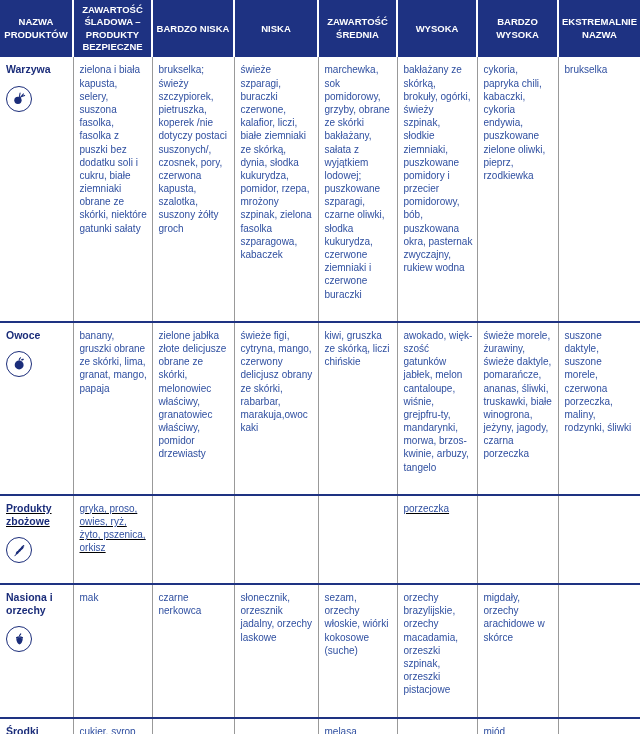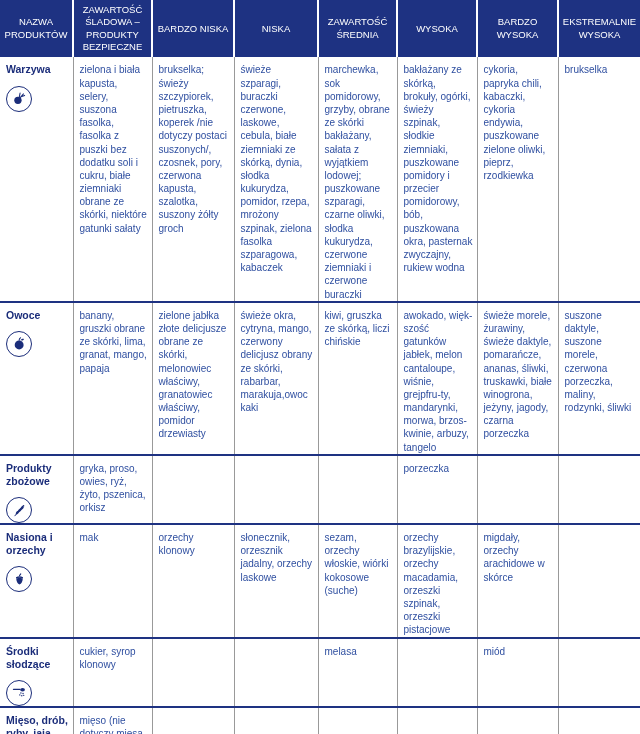--- a/index.html
+++ b/index.html
@@ -1,25 +1,25 @@
 <!DOCTYPE html>
 <html><head>
 <meta charset="utf-8">
 <style>
   html, body { margin:0; padding:0; background:#ffffff; }
   body { font-family:"Liberation Sans", sans-serif; width:640px; }
   table { border-collapse:collapse; table-layout:fixed; width:640px; }
   thead tr { height:54px; }
   th {
-    background:#1e3282; color:#ffffff; font-size:9.5px; font-weight:normal;
+    background:#1e3282; color:#ffffff; font-size:9.5px; font-weight:bold;
     text-align:center; vertical-align:middle; padding:4px 3px; line-height:1.3;
   }
   th:not(:last-child) { border-right:2px solid #ffffff; }
   td {
-    vertical-align:top; padding:6px 4px 0 6px; font-size:10px; line-height:1.32;
+    vertical-align:top; padding:6px 4px 20px 6px; font-size:10px; line-height:1.32;
     color:#2f4fa0; border-right:1px solid #999999; border-bottom:2px solid #1e3282;
     overflow:hidden;
   }
   .label-cell { color:#1b2d7a; font-weight:bold; font-size:10.5px; line-height:1.25; }
   .icon-wrap { display:flex; flex-wrap:wrap; gap:5px; margin-top:9px; width:60px; }
   .icon-circle {
     width:26px; height:26px; border:1.6px solid #1b2d7a; border-radius:50%;
     display:flex; align-items:center; justify-content:center; color:#1b2d7a;
     box-sizing:border-box; flex:0 0 auto; background:#ffffff;
   }
@@ -41,66 +41,66 @@
   </colgroup>
   <thead>
     <tr>
         <th>NAZWA PRODUKTÓW</th>
         <th>ZAWARTOŚĆ ŚLADOWA – PRODUKTY BEZPIECZNE</th>
         <th>BARDZO NISKA</th>
         <th>NISKA</th>
         <th>ZAWARTOŚĆ ŚREDNIA</th>
         <th>WYSOKA</th>
         <th>BARDZO WYSOKA</th>
-        <th>EKSTREMALNIE WYSOKA</th>
+        <th>EKSTREMALNIE NAZWA</th>
       </tr>
   </thead>
   <tbody>
       <tr style="height: 170px;">
         <td class="label-cell">
           <div>Warzywa</div>
           <div class="icon-wrap">
             <span class="icon-circle">
               <svg viewBox="0 0 24 24">
                 <circle cx="9.8" cy="14.6" r="5.2" fill="currentColor"></circle>
                 <path d="M13 10.8 L17.6 5.6 M14.2 9.4 L19.2 7.6 M11.8 9.8 L12.8 4.4" stroke="currentColor" stroke-width="1.5" fill="none" stroke-linecap="round"></path>
               </svg>
             </span>
           </div>
         </td>
         <td>zielona i biała kapusta, selery, suszona fasolka, fasolka z puszki bez dodatku soli i cukru, białe ziemniaki obrane ze skórki, niektóre gatunki sałaty</td>
         <td>brukselka; świeży szczypiorek, pietruszka, koperek /nie dotyczy postaci suszonych/, czosnek, pory, czerwona kapusta, szalotka, suszony żółty groch</td>
-        <td>świeże szparagi, buraczki czerwone, laskowe, cebula, białe ziemniaki ze skórką, dynia, słodka kukurydza, pomidor, rzepa, mrożony szpinak, zielona fasolka szparagowa, kabaczek</td>
+        <td>świeże szparagi, buraczki czerwone, kalafior, liczi, białe ziemniaki ze skórką, dynia, słodka kukurydza, pomidor, rzepa, mrożony szpinak, zielona fasolka szparagowa, kabaczek</td>
         <td>marchewka, sok pomidorowy, grzyby, obrane ze skórki bakłażany, sałata z wyjątkiem lodowej; puszkowane szparagi, czarne oliwki, słodka kukurydza, czerwone ziemniaki i czerwone buraczki</td>
         <td>bakłażany ze skórką, brokuły, ogórki, świeży szpinak, słodkie ziemniaki, puszkowane pomidory i przecier pomidorowy, bób, puszkowana okra, pasternak zwyczajny, rukiew wodna</td>
         <td>cykoria, papryka chili, kabaczki, cykoria endywia, puszkowane zielone oliwki, pieprz, rzodkiewka</td>
         <td>brukselka</td>
       </tr>
       <tr style="height: 122px;">
         <td class="label-cell">
           <div>Owoce</div>
           <div class="icon-wrap">
             <span class="icon-circle">
               <svg viewBox="0 0 24 24">
                 <circle cx="11.5" cy="14" r="6.3" fill="currentColor"></circle>
                 <path d="M11.5 7.5C11.5 5.8 12.3 4.6 13.5 4" stroke="currentColor" stroke-width="1.5" fill="none" stroke-linecap="round"></path>
                 <path d="M13.5 7.2c1.5-2 3.6-2.3 4.8-1.7-.6 1.9-2.7 2.9-4.8 1.7z" fill="currentColor"></path>
               </svg>
             </span>
           </div>
         </td>
         <td>banany, gruszki obrane ze skórki, lima, granat, mango, papaja</td>
         <td>zielone jabłka złote delicjusze obrane ze skórki, melonowiec właściwy, granatowiec właściwy, pomidor drzewiasty</td>
-        <td>świeże okra, cytryna, mango, czerwony delicjusz obrany ze skórki, rabarbar, marakuja,owoc kaki</td>
+        <td>świeże figi, cytryna, mango, czerwony delicjusz obrany ze skórki, rabarbar, marakuja,owoc kaki</td>
         <td>kiwi, gruszka ze skórką, liczi chińskie</td>
         <td>awokado, więk-szość gatunków jabłek, melon cantaloupe, wiśnie, grejpfru-ty, mandarynki, morwa, brzos-kwinie, arbuzy, tangelo</td>
         <td>świeże morele, żurawiny, świeże daktyle, pomarańcze, ananas, śliwki, truskawki, białe winogrona, jeżyny, jagody, czarna porzeczka</td>
         <td>suszone daktyle, suszone morele, czerwona porzeczka, maliny, rodzynki, śliwki</td>
       </tr>
-      <tr style="height: 53px;">
+      <tr style="height: 53px; text-decoration: underline;">
         <td class="label-cell">
           <div>Produkty zbożowe</div>
           <div class="icon-wrap">
             <span class="icon-circle">
               <svg viewBox="0 0 24 24">
                 <path d="M5.5 19.5 16.5 6" stroke="currentColor" stroke-width="1.4" fill="none" stroke-linecap="round"></path>
                 <g fill="currentColor">
                   <ellipse cx="15.5" cy="8.5" rx="1.8" ry="3" transform="rotate(40 15.5 8.5)"></ellipse>
                   <ellipse cx="12.3" cy="11.7" rx="1.8" ry="3" transform="rotate(40 12.3 11.7)"></ellipse>
                   <ellipse cx="9.1" cy="14.9" rx="1.8" ry="3" transform="rotate(40 9.1 14.9)"></ellipse>
@@ -127,21 +127,21 @@
                 <g fill="currentColor">
                   <path d="M7.5 10.8c2.9-1.8 6.1-1.8 9 0 0 4.2-2 7-4.5 8.4-2.5-1.4-4.5-4.2-4.5-8.4z"></path>
                   <path d="M7 8.8c3.2-2 6.8-2 10 0l-.3 2.2c-3-1.8-6.4-1.8-9.4 0z"></path>
                 </g>
                 <path d="M12 6.6l1.8-2.6" stroke="currentColor" stroke-width="1.5" fill="none" stroke-linecap="round"></path>
               </svg>
             </span>
           </div>
         </td>
         <td>mak</td>
-        <td>orzechy klonowy</td>
+        <td>czarne nerkowca</td>
         <td>słonecznik, orzesznik jadalny, orzechy laskowe</td>
         <td>sezam, orzechy włoskie, wiórki kokosowe (suche)</td>
         <td>orzechy brazylijskie, orzechy macadamia, orzeszki szpinak, orzeszki pistacjowe</td>
         <td>migdały, orzechy arachidowe w skórce</td>
         <td></td>
       </tr>
       <tr style="height: 60px;">
         <td class="label-cell">
           <div>Środki słodzące</div>
           <div class="icon-wrap">

